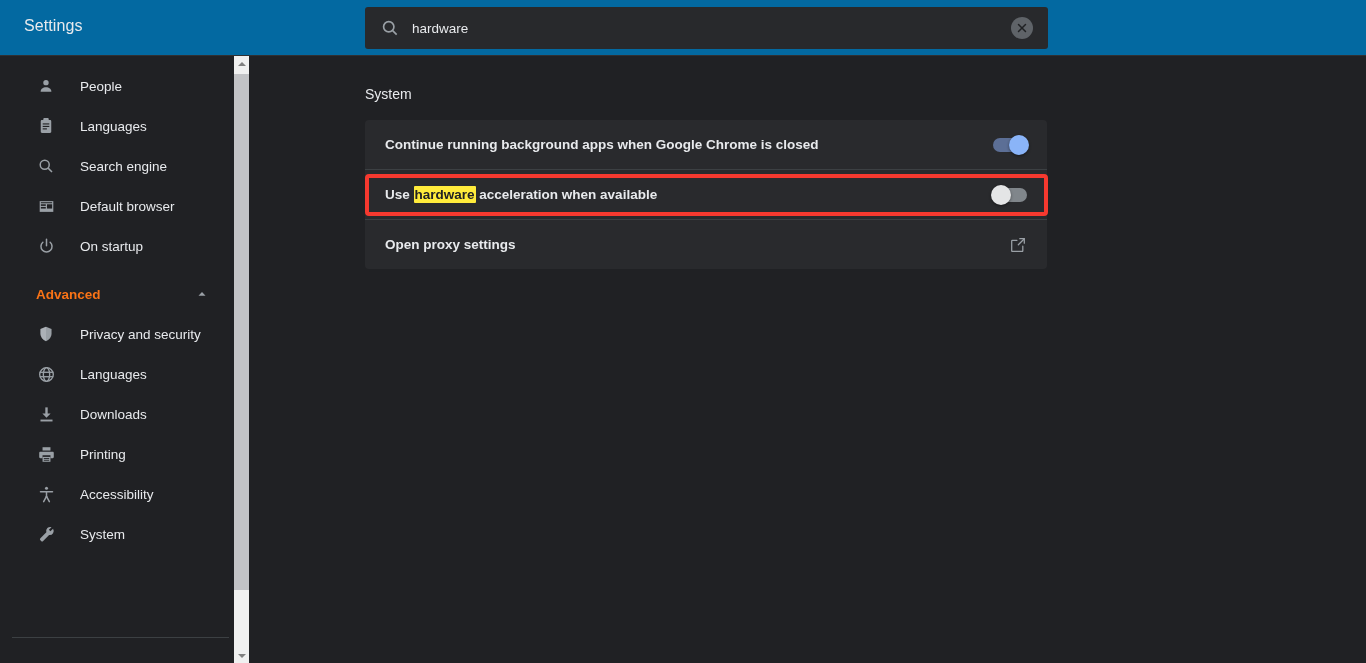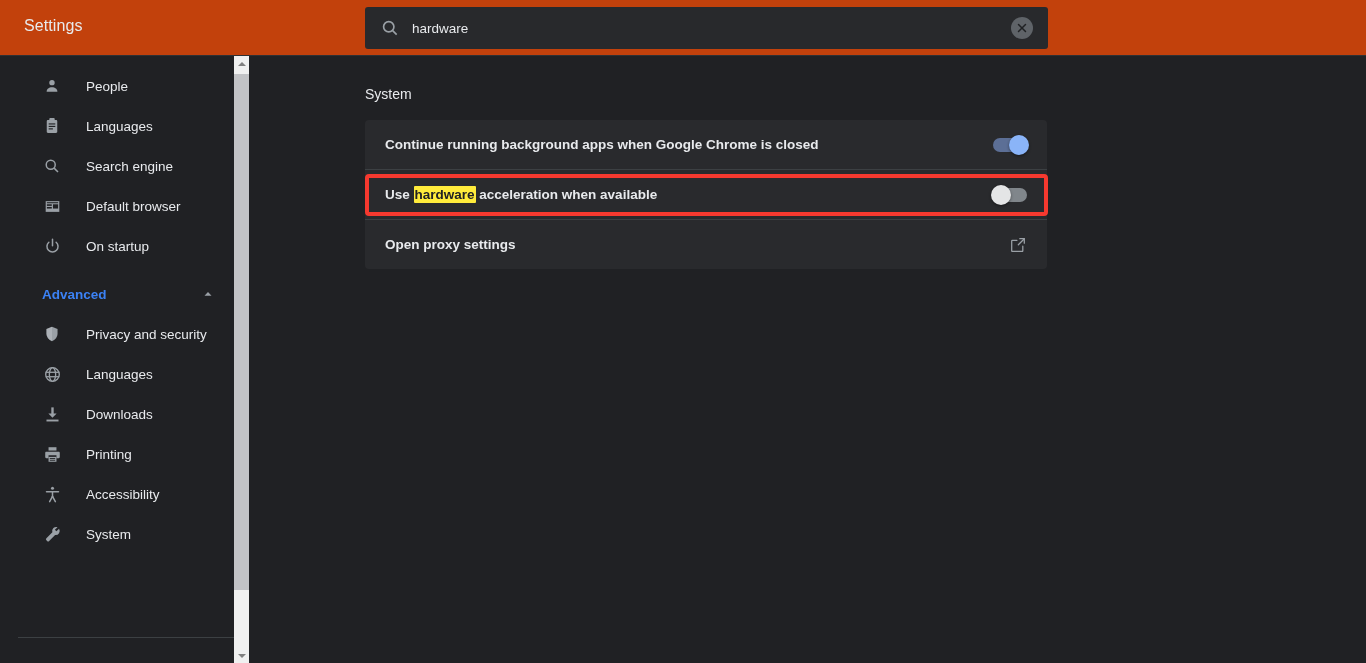--- a/index.html
+++ b/index.html
@@ -12,21 +12,21 @@
     font-family: "Liberation Sans", sans-serif;
     -webkit-font-smoothing: antialiased;
   }
 
   
   .topbar {
     position: absolute;
     top: 0; left: 0;
     width: 1366px;
     height: 56px;
-    background: #c2410c;
+    background: #0369a1;
     border-bottom: 1px solid #2f3033;
   }
 
   .brand-title {
     position: absolute;
     left: 24px;
     top: 17px;
     font-size: 16px;
     color: #e8eaed;
     letter-spacing: .1px;
@@ -89,21 +89,21 @@
     display: flex;
     align-items: center;
     justify-content: center;
     cursor: pointer;
     padding: 0;
   }
 
   
   .sidebar {
     position: absolute;
-    left: 18px;
+    left: 12px;
     top: 56px;
     width: 217px;
     height: 607px;
     background: #202124;
     overflow: hidden;
   }
 
   .nav-item {
     position: relative;
     height: 40px;
@@ -138,21 +138,21 @@
     display: flex;
     align-items: center;
     padding-left: 24px;
     padding-right: 20px;
     cursor: pointer;
     margin-top: 8px;
   }
 
   .section-title {
     font-size: 13.5px;
-    color: #3b82f6;
+    color: #f97316;
     font-weight: bold;
     white-space: nowrap;
     text-align: center;
   }
 
   .section-chevron {
     margin-left: auto;
     color: #9aa0a6;
     display: flex;
     align-items: center;

